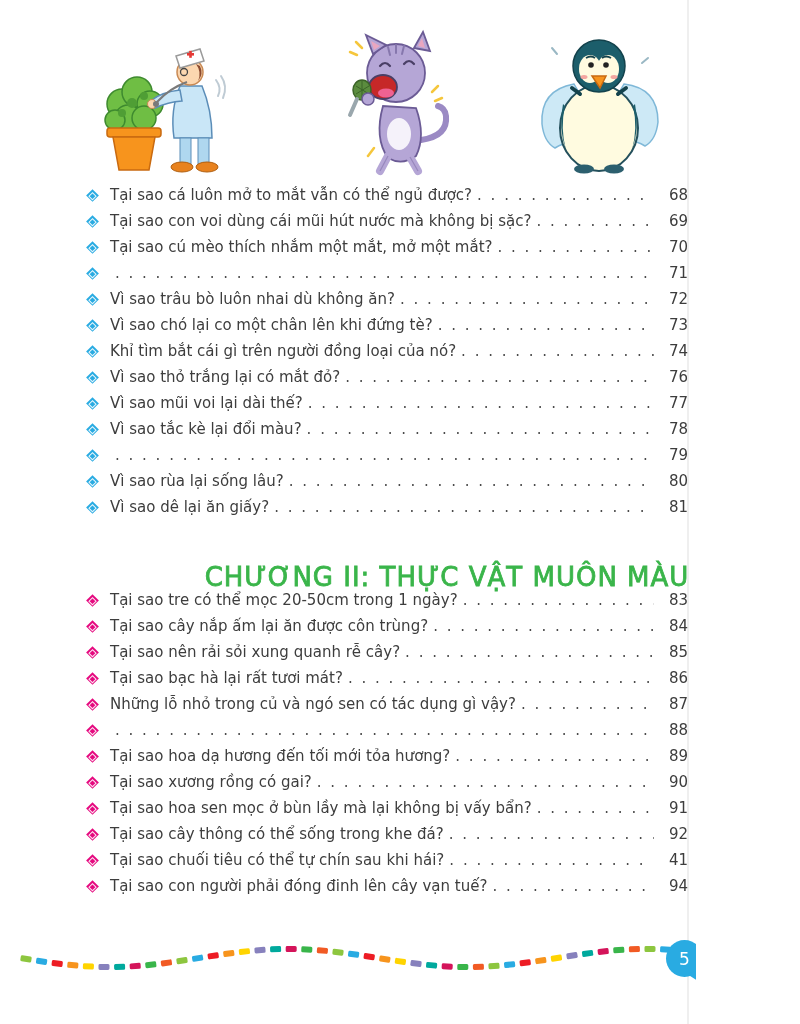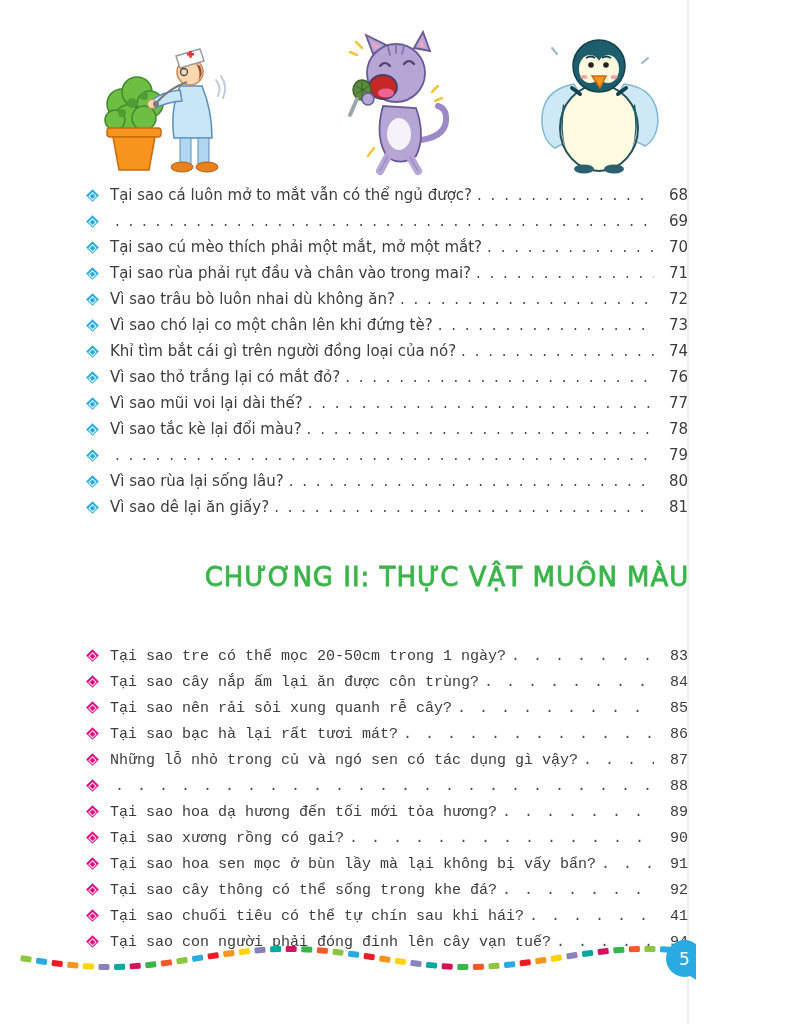--- a/index.html
+++ b/index.html
@@ -8,21 +8,21 @@
   .edge-shadow{position:absolute;top:0;bottom:0;right:7px;width:2px;background:#e8e8e8;opacity:.7;}
 
   .illos{position:absolute;top:28px;left:0;width:800px;height:152px;}
   .illo{position:absolute;top:0;height:150px;}
   .illo-doctor{left:92px;width:150px;}
   .illo-cat{left:326px;width:140px;}
   .illo-penguin{left:532px;width:136px;}
 
   .toc{position:absolute;left:88px;width:600px;}
   .toc-1{top:186px;}
-  .toc-2{top:648px;font-family:Liberation Mono, monospace;}
+  .toc-2{top:591px;}
   .row{display:flex;align-items:baseline;height:26px;font-size:15px;white-space:nowrap;}
   .bullet-box{width:22px;flex:0 0 22px;}
   .diamond{display:inline-block;width:9px;height:9px;transform:rotate(45deg);position:relative;}
   .toc-1 .diamond{background:#29ABE2;}
   .toc-2 .diamond{background:#E5097F;}
   .diamond::after{content:"";position:absolute;inset:1.5px;border:1px solid rgba(255,255,255,.9);}
   .title{flex:0 0 auto;}
   .leader{flex:1 1 auto;overflow:hidden;white-space:nowrap;padding:0 5px;letter-spacing:2px;color:#4a4a4a;}
   .leader::after{content:". . . . . . . . . . . . . . . . . . . . . . . . . . . . . . . . . . . . . . . . . . . . . . . . . . . . . . . . . . . . . . . .";}
   .pnum{flex:0 0 34px;text-align:right;}
@@ -135,32 +135,32 @@
 
   <div class="toc toc-1">
     <div class="row">
         <span class="bullet-box"><span class="diamond"></span></span>
         <span class="title">Tại sao cá luôn mở to mắt vẫn có thể ngủ được?</span>
         <span class="leader"></span>
         <span class="pnum">68</span>
       </div>
     <div class="row">
         <span class="bullet-box"><span class="diamond"></span></span>
+        <span class="title">Tại sao con voi dùng cái mũi hút nước mà không bị sặc?</span>
         <span class="leader"></span>
         <span class="pnum">69</span>
       </div>
     <div class="row">
         <span class="bullet-box"><span class="diamond"></span></span>
-        <span class="title">Tại sao cú mèo thích phải một mắt, mở một mắt?</span>
+        <span class="title">Tại sao cú mèo thích nhắm một mắt, mở một mắt?</span>
         <span class="leader"></span>
         <span class="pnum">70</span>
       </div>
     <div class="row">
         <span class="bullet-box"><span class="diamond"></span></span>
-        <span class="title">Tại sao rùa phải rụt đầu và chân vào trong mai?</span>
         <span class="leader"></span>
         <span class="pnum">71</span>
       </div>
     <div class="row">
         <span class="bullet-box"><span class="diamond"></span></span>
         <span class="title">Vì sao trâu bò luôn nhai dù không ăn?</span>
         <span class="leader"></span>
         <span class="pnum">72</span>
       </div>
     <div class="row">

